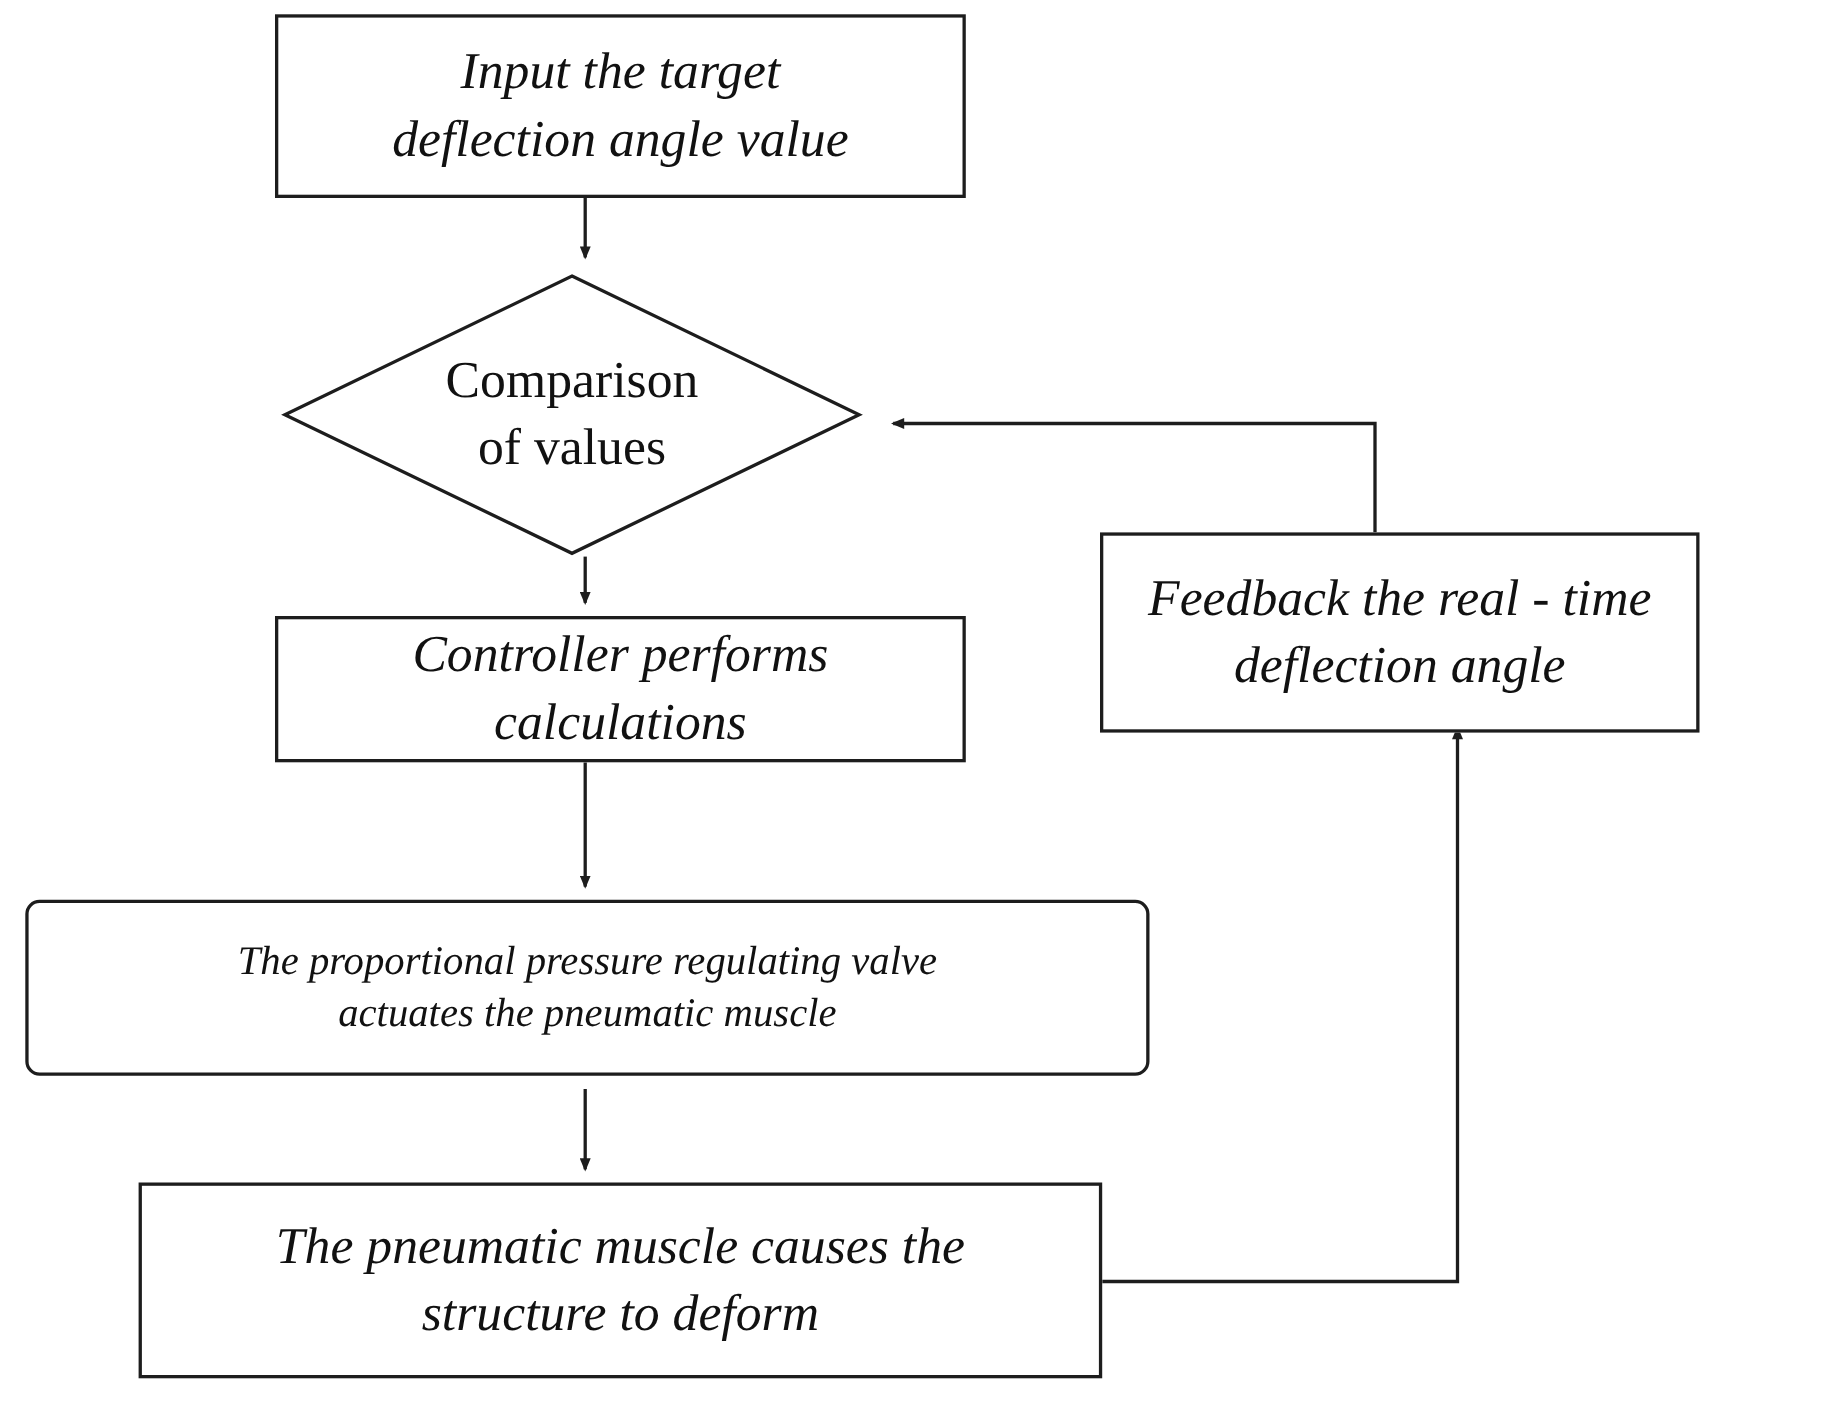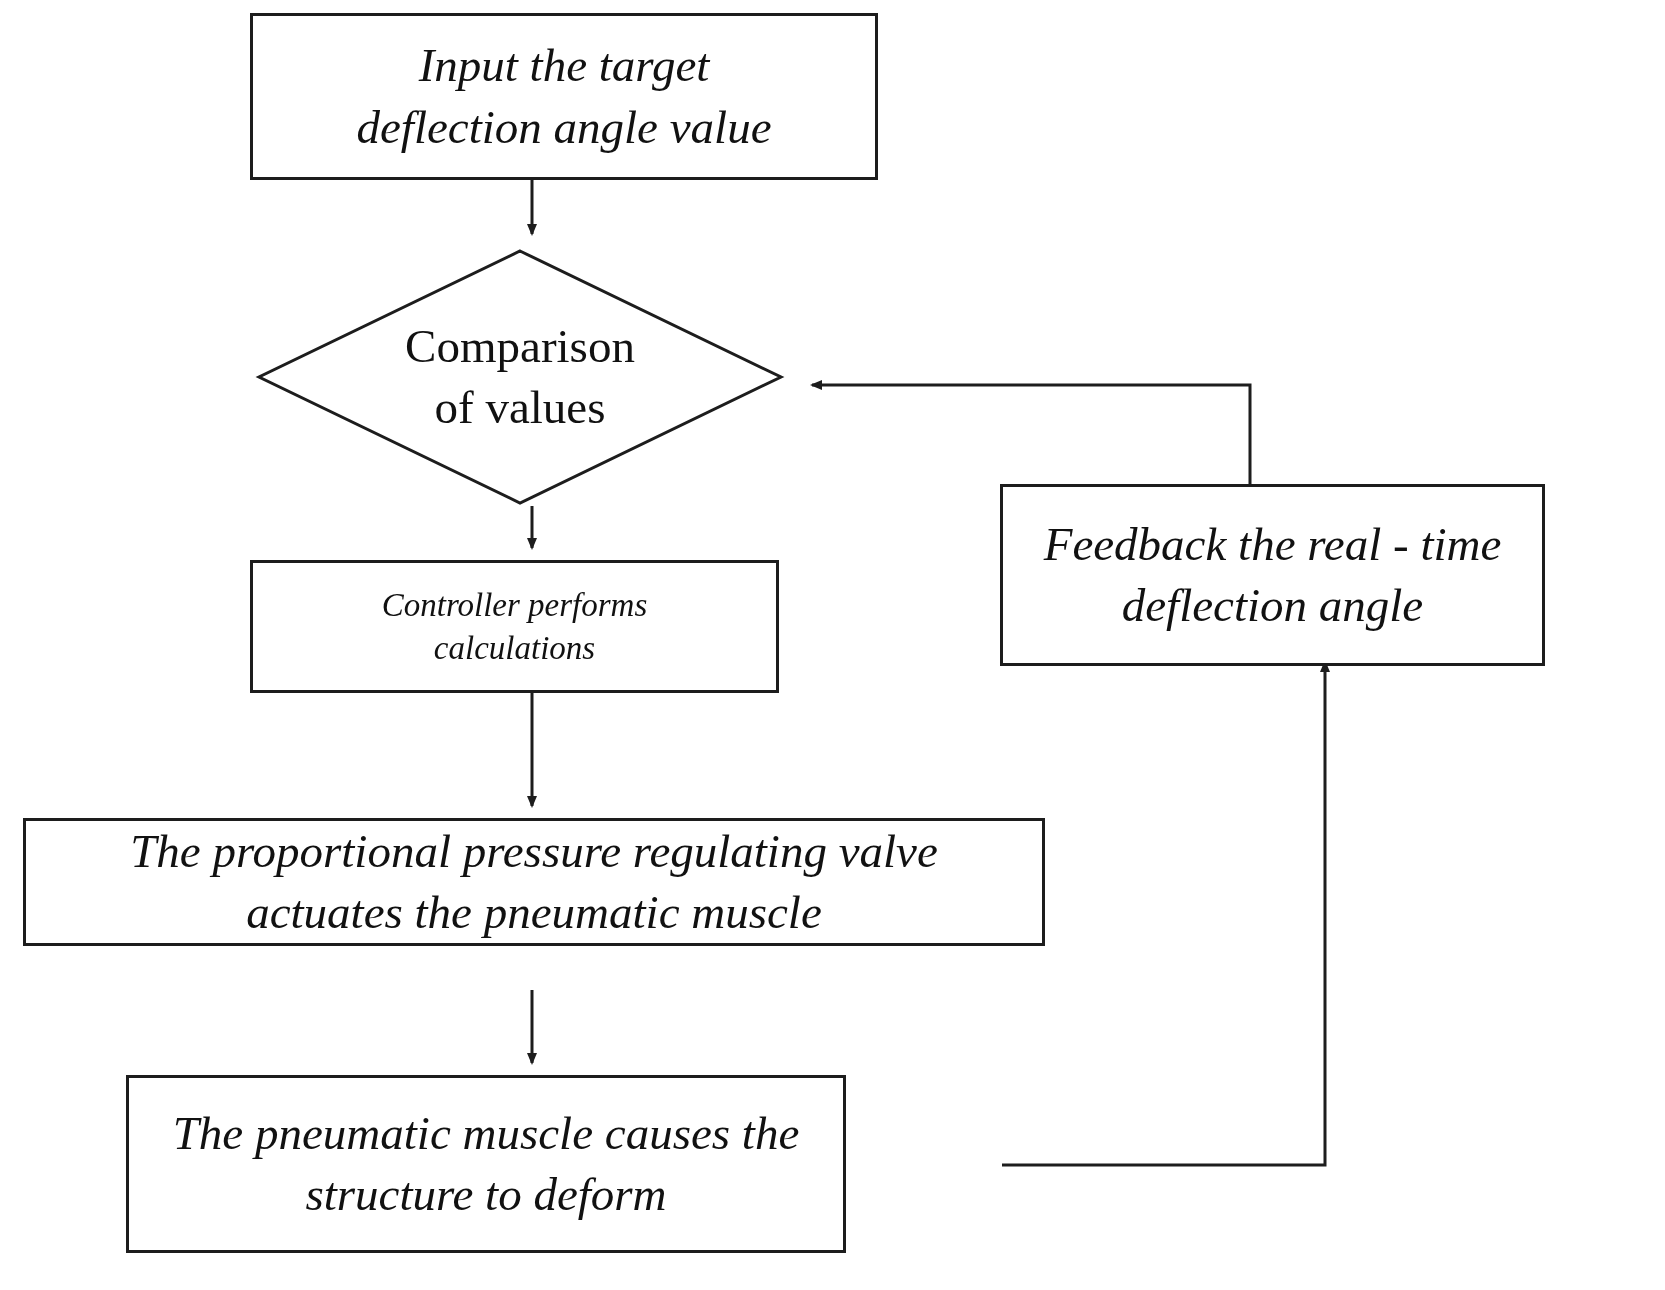--- a/index.html
+++ b/index.html
@@ -30,23 +30,23 @@
     font-style: italic;
   }
   .node .label {
     display: block;
     line-height: 1.30;
     padding: 0 10px;
     white-space: pre-line;
   }
   
   #node-input    { left: 250px; top: 13px;   width: 628px; height: 167px; font-size: 47px; }
-  #node-controller { left: 250px; top: 560px; width: 529px; height: 133px; font-size: 33px; }
-  #node-valve    { left: 23px;  top: 818px;  width: 1022px; height: 128px; font-size: 47px; }
-  #node-muscle   { left: 126px; top: 1075px; width: 720px; height: 178px; font-size: 47px; }
+  #node-controller { left: 250px; top: 560px; width: 628px; height: 133px; font-size: 47px; }
+  #node-valve    { left: 23px;  top: 818px;  width: 1022px; height: 160px; font-size: 37px; border-radius: 13px; }
+  #node-muscle   { left: 126px; top: 1075px; width: 876px; height: 178px; font-size: 47px; }
   #node-feedback { left: 1000px; top: 484px; width: 545px; height: 182px; font-size: 47px; }
 
   
   #node-decision {
     left: 256px;
     top: 248px;
     width: 528px;
     height: 258px;
     background: transparent;
     justify-content: center;

